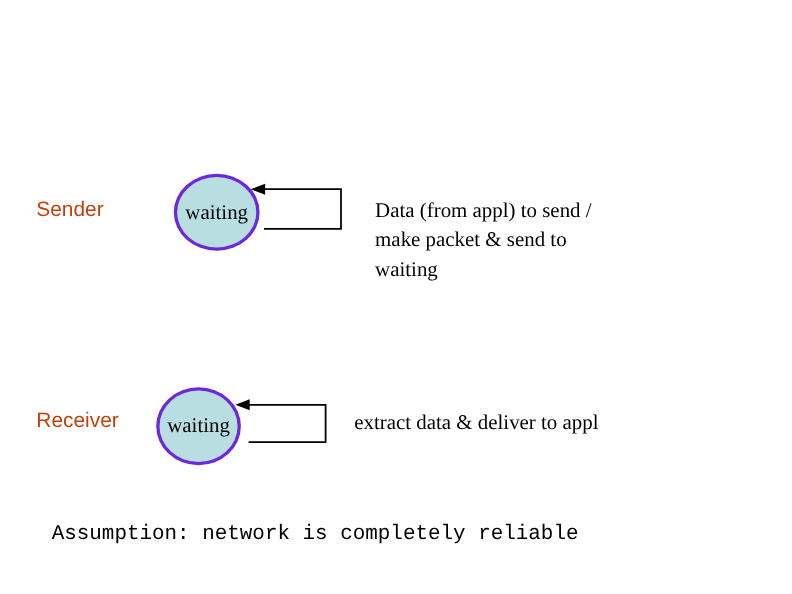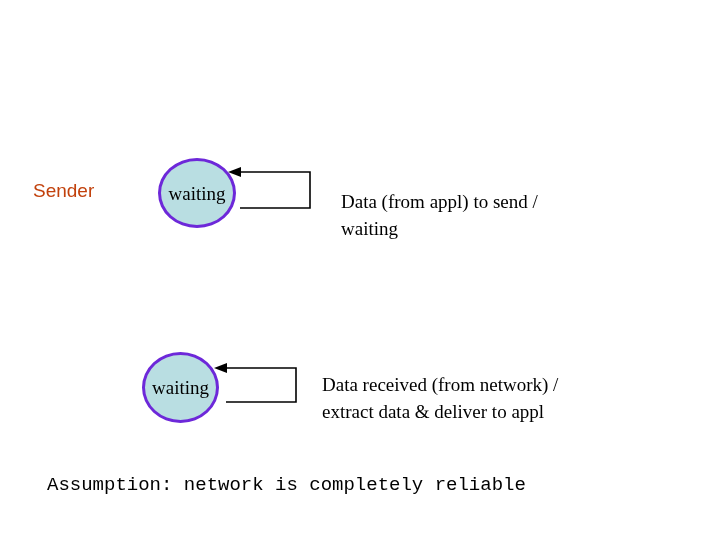--- a/index.html
+++ b/index.html
@@ -79,21 +79,21 @@
   .loop-head { fill: #000000; }
 
   
   .transition-text {
     position: absolute;
     font-family: "Liberation Serif", serif;
     font-size: 19px;
     color: #000000;
     line-height: 1.42;
   }
-  #sender-transition   { left: 341px; top: 189px; width: 290px; }
+  #sender-transition   { left: 341px; top: 179px; width: 290px; }
   #receiver-transition { left: 322px; top: 372px; width: 330px; }
   .transition-text .line { display: block; white-space: nowrap; }
 
   
   #assumption-note {
     position: absolute;
     left: 47px;
     top: 474px;
     font-family: Liberation Mono, monospace;
     font-size: 19px;
@@ -113,33 +113,34 @@
     <span class="state-label">waiting</span>
   </div>
 
   <svg class="self-loop" id="sender-loop" width="86" height="48" viewBox="0 0 86 48">
     <path class="loop-path" d="M 14 8 L 84 8 L 84 44 L 14 44"></path>
     <polygon class="loop-head" points="2,8 15,3 15,13"></polygon>
   </svg>
 
   <div class="transition-text" id="sender-transition">
     <span class="line">Data (from appl) to send /</span>
+    <span class="line">make packet &amp; send to</span>
     <span class="line">waiting</span>
   </div>
 
+  <div class="role-label" id="receiver-label">Receiver</div>
 
   <div class="state-node" id="receiver-state">
     <span class="state-label">waiting</span>
   </div>
 
   <svg class="self-loop" id="receiver-loop" width="86" height="48" viewBox="0 0 86 48">
     <path class="loop-path" d="M 14 8 L 84 8 L 84 42 L 14 42"></path>
     <polygon class="loop-head" points="2,8 15,3 15,13"></polygon>
   </svg>
 
   <div class="transition-text" id="receiver-transition">
-    <span class="line">Data received (from network)  /</span>
     <span class="line">extract data &amp; deliver to appl</span>
   </div>
 
   <div id="assumption-note">Assumption:  network is completely reliable</div>
 
 </div>
 
 </body></html>

